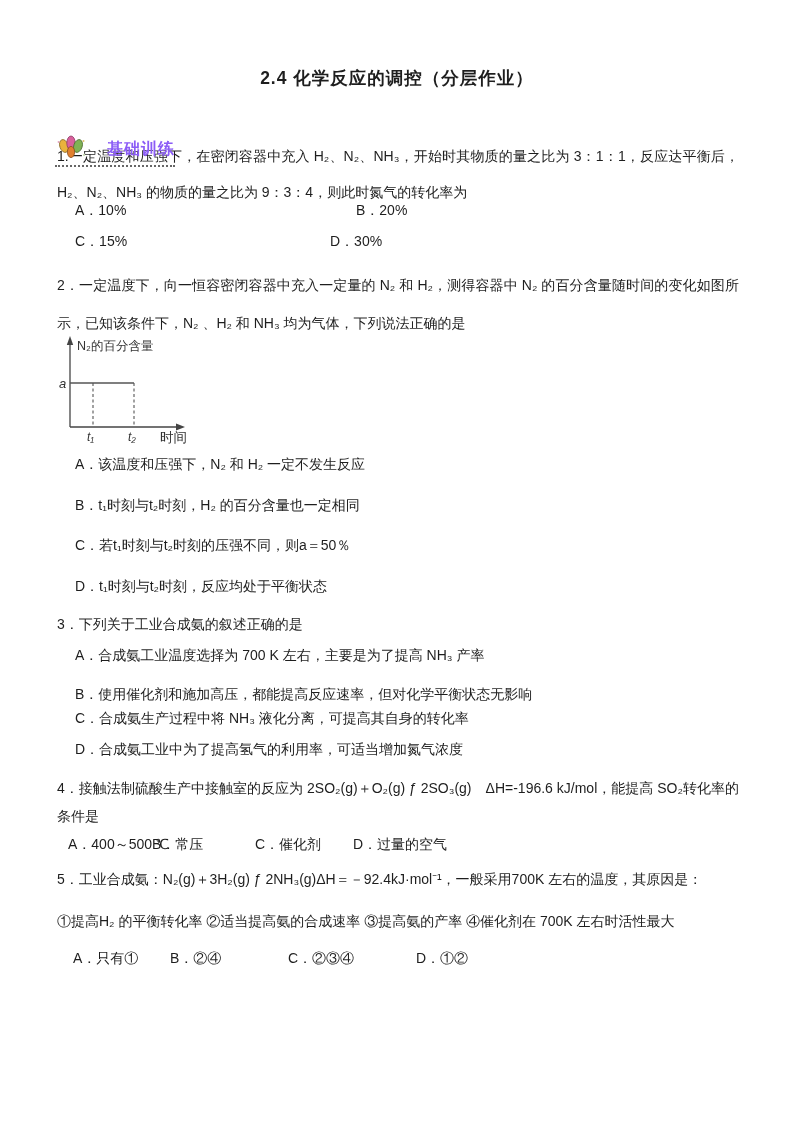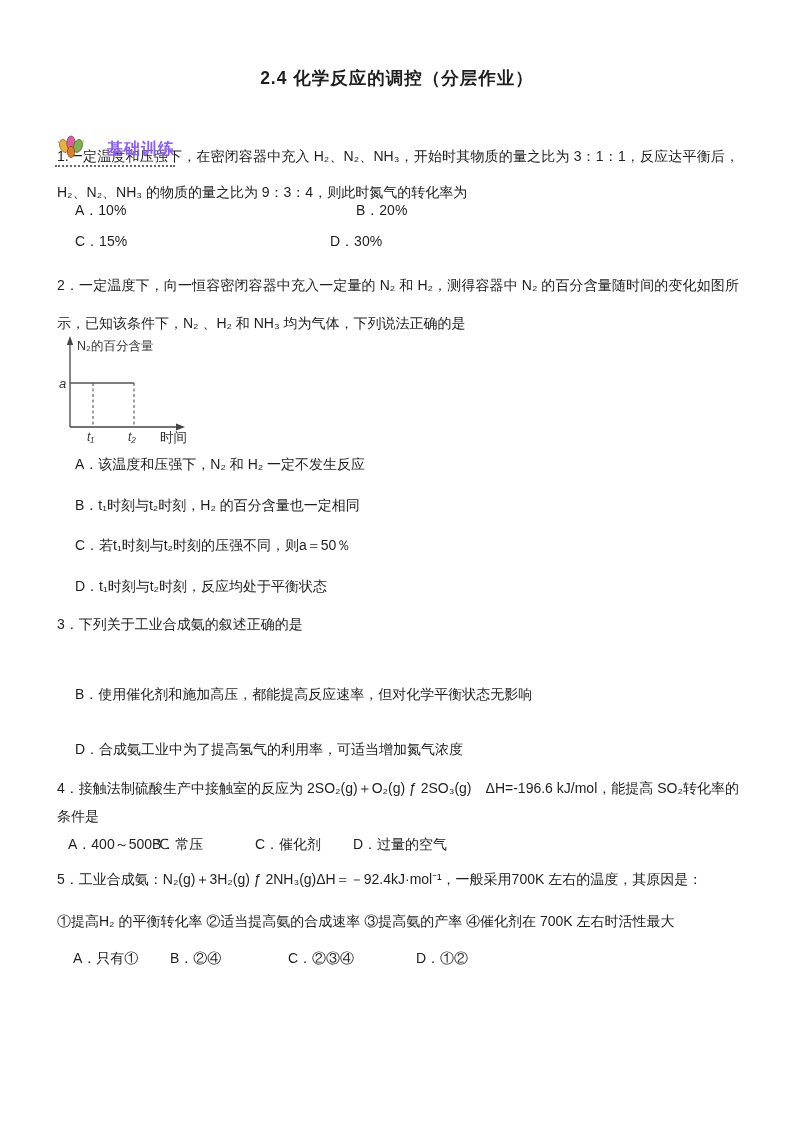--- a/index.html
+++ b/index.html
@@ -95,21 +95,23 @@
     <text x="72" y="108" font-size="12" font-style="italic">t₂</text>
     <text x="104" y="109" font-size="13.5">时间</text>
   </svg>
 
   <div class="opt" style="left:75px;top:456px;">A．该温度和压强下，N₂ 和 H₂ 一定不发生反应</div>
   <div class="opt" style="left:75px;top:497px;">B．t₁时刻与t₂时刻，H₂ 的百分含量也一定相同</div>
   <div class="opt" style="left:75px;top:537px;">C．若t₁时刻与t₂时刻的压强不同，则a＝50％</div>
   <div class="opt" style="left:75px;top:578px;">D．t₁时刻与t₂时刻，反应均处于平衡状态</div>
 
   <div class="stem" style="top:616px;">3．下列关于工业合成氨的叙述正确的是</div>
+  <div class="opt" style="left:75px;top:647px;">A．合成氨工业温度选择为 700 K 左右，主要是为了提高 NH₃ 产率</div>
   <div class="opt" style="left:75px;top:662px;margin-top:24px;">B．使用催化剂和施加高压，都能提高反应速率，但对化学平衡状态无影响</div>
+  <div class="opt" style="left:75px;top:710px;">C．合成氨生产过程中将 NH₃ 液化分离，可提高其自身的转化率</div>
   <div class="opt" style="left:75px;top:741px;">D．合成氨工业中为了提高氢气的利用率，可适当增加氮气浓度</div>
 
   <div class="para lh28" style="top:774px;">4．接触法制硫酸生产中接触室的反应为 2SO₂(g)＋O₂(g) ƒ  2SO₃(g)　ΔH=-196.6 kJ/mol，能提高 SO₂转化率的条件是</div>
   <div class="opt" style="left:68px;top:836px;">A．400～500 ℃</div>
   <div class="opt" style="left:152px;top:836px;">B．常压</div>
   <div class="opt" style="left:255px;top:836px;">C．催化剂</div>
   <div class="opt" style="left:353px;top:836px;text-align:center;">D．过量的空气</div>
 
   <div class="stem" style="top:869px;">5．工业合成氨：N₂(g)＋3H₂(g) ƒ  2NH₃(g)ΔH＝－92.4kJ·mol⁻¹，一般采用700K 左右的温度，其原因是：</div>
   <div class="stem" style="top:913px;">①提高H₂ 的平衡转化率 ②适当提高氨的合成速率 ③提高氨的产率 ④催化剂在 700K 左右时活性最大</div>

